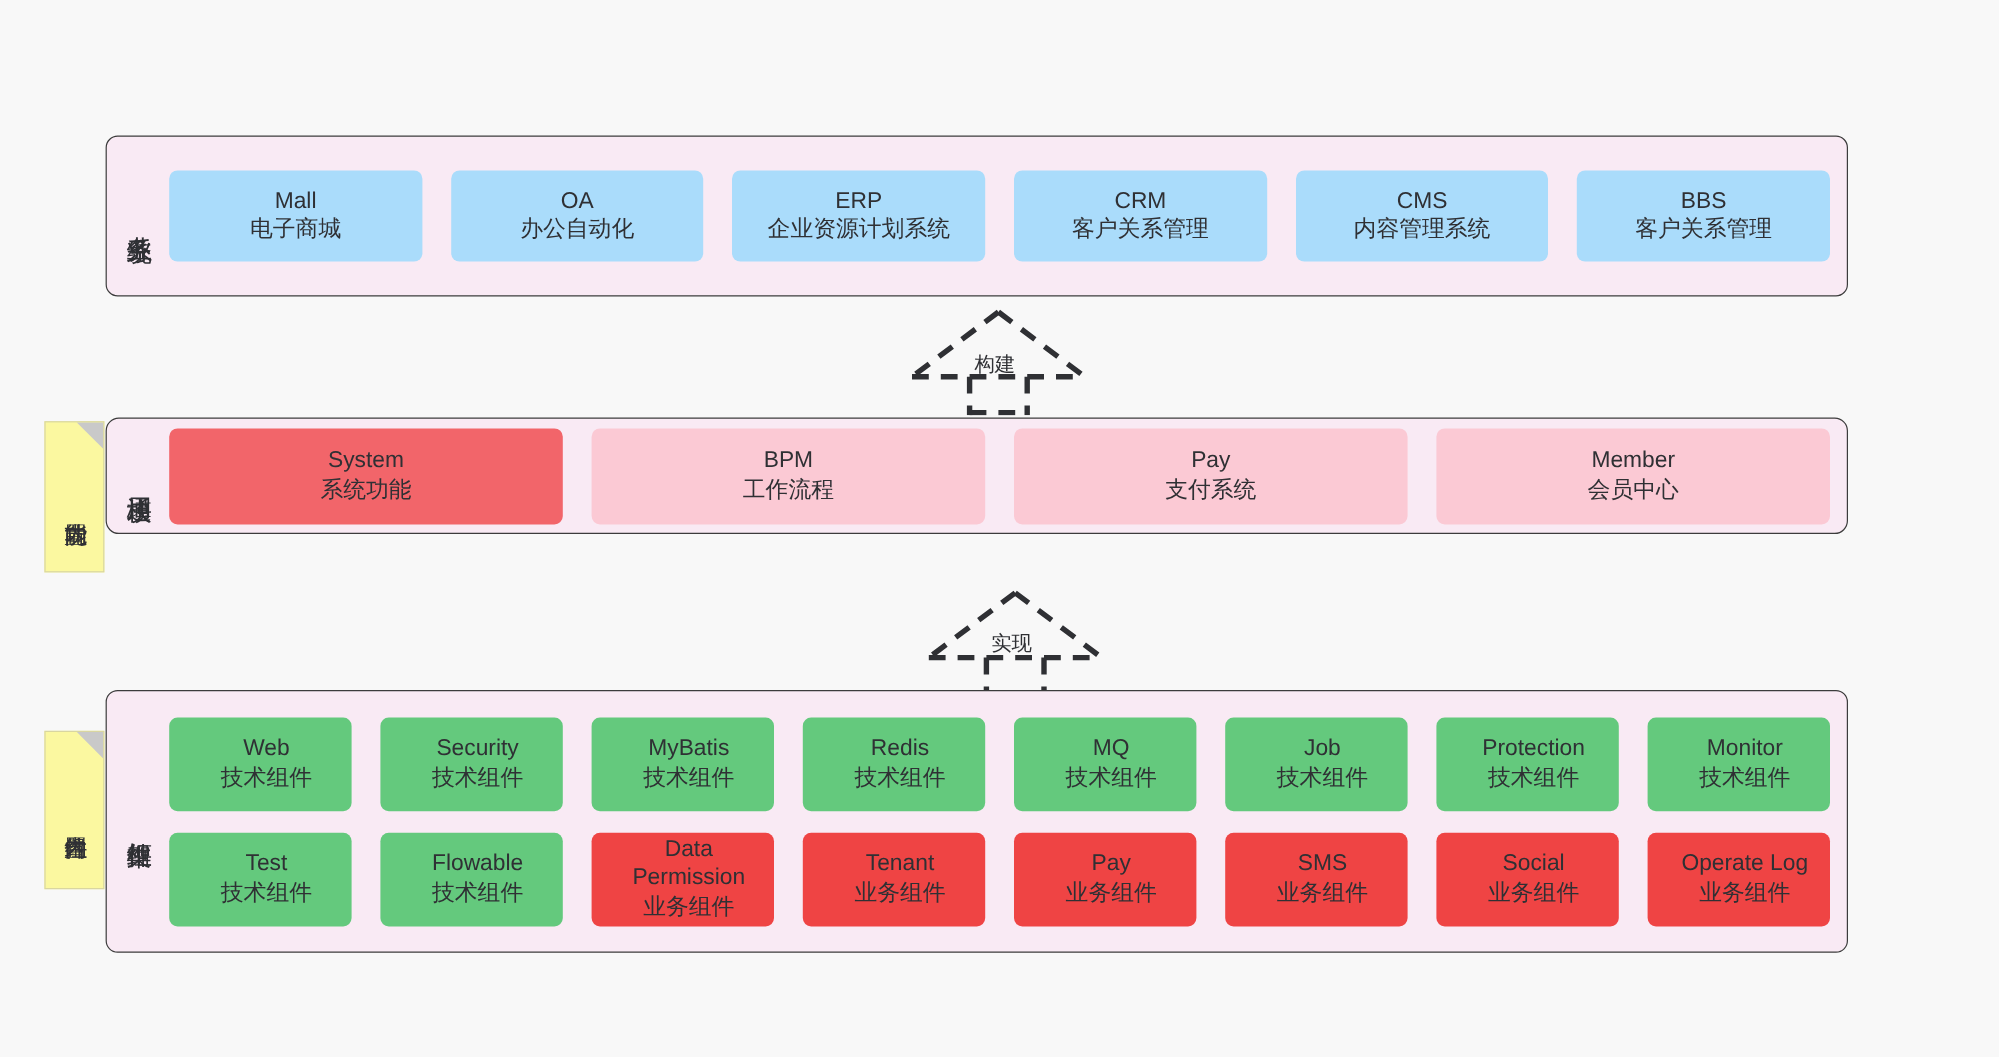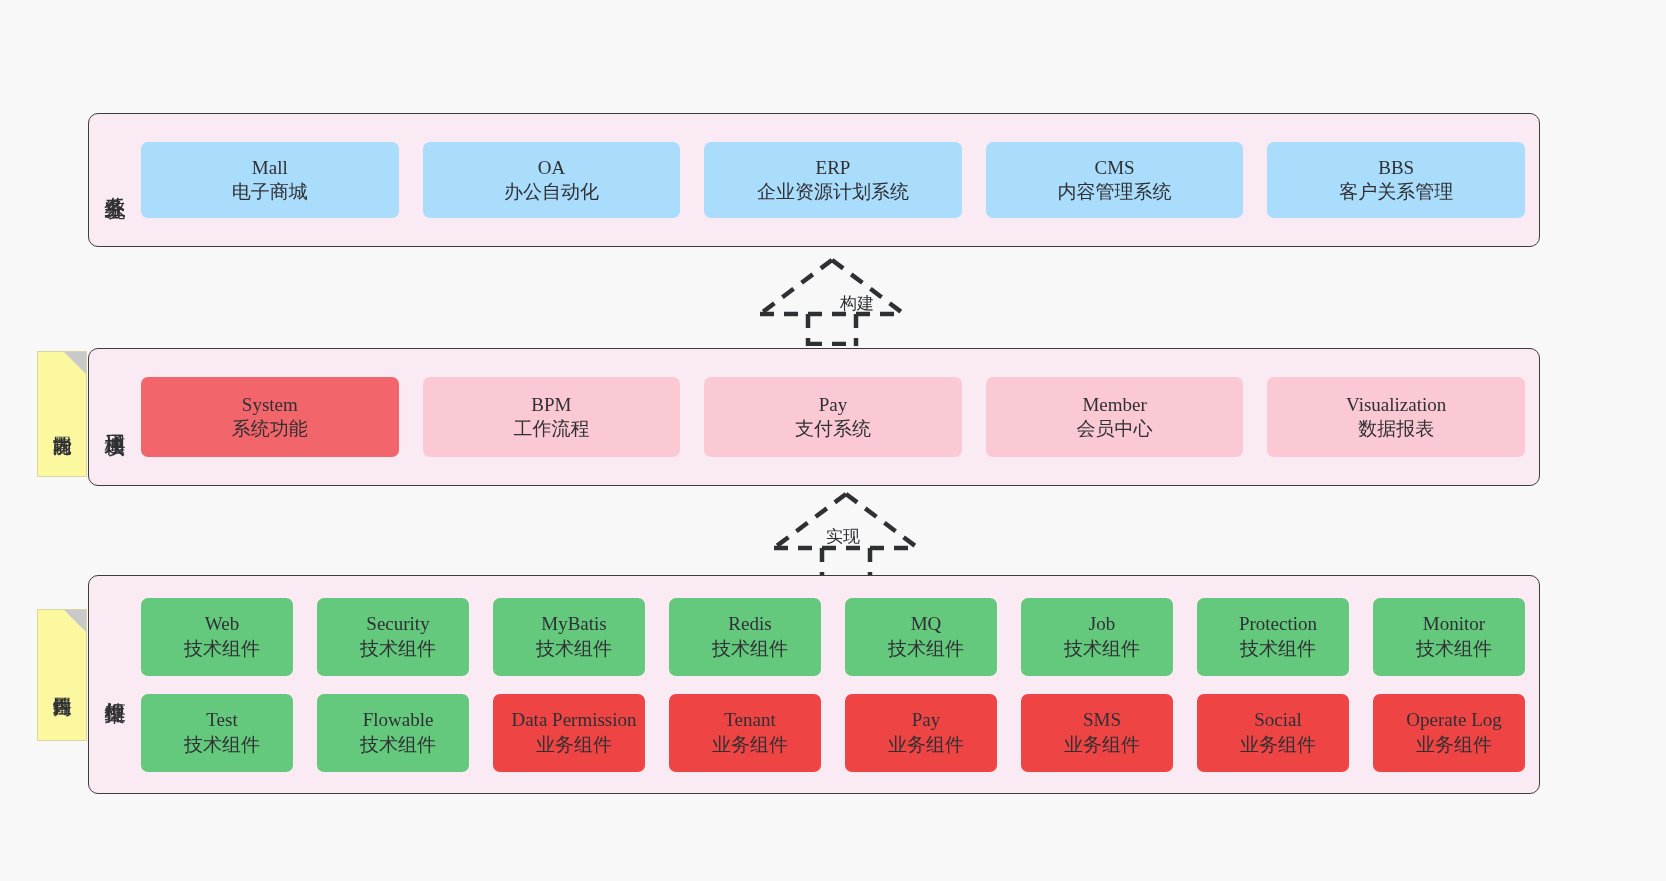--- a/index.html
+++ b/index.html
@@ -47,21 +47,20 @@
     text-orientation: upright;
     white-space: nowrap;
     padding-top: 2px;
   }
   .layer-body {
     flex: 1 1 auto;
     display: flex;
     flex-direction: column;
     justify-content: center;
     padding: 0 14px 0 0;
-    font-family: Liberation Serif, serif;
   }
   .row {
     display: flex;
     justify-content: space-between;
     gap: 24px;
   }
   .row + .row { margin-top: 18px; }
 
   
   .card {
@@ -86,21 +85,21 @@
   .card.pink       { background: #fbc9d4; }
   .card.green      { background: #64c97d; }
   .card.lightgreen { background: #ef4444; }
 
   .layer-business .card { height: 76px; }
   .layer-common   .card { height: 80px; }
   .layer-frame    .card { height: 78px; padding-left: 16px; }
 
   
   #layer-business { left: 88px;  top: 113px; width: 1452px; height: 134px; }
-  #layer-common   { left: 88px;  top: 348px; width: 1452px; height: 138px; }
+  #layer-common   { left: 88px;  top: 348px; width: 1452px; height: 97px; border-radius: 11px; }
   #layer-frame    { left: 88px;  top: 575px; width: 1452px; height: 219px; }
 
   
   .sticky {
     position: absolute;
     width: 50px;
     background: #fbf8a0;
     border: 1px solid #d9d6a0;
     box-sizing: border-box;
     display: flex;
@@ -131,21 +130,21 @@
     position: absolute;
   }
   .arrow-label {
     position: absolute;
     font-size: 17px;
     color: #2f3034;
     background: transparent;
     white-space: nowrap;
   }
   #arrow-build { left: 752px; top: 256px; width: 160px; height: 90px; }
-  #arrow-build-label { left: 840px; top: 292px; }
+  #arrow-build-label { left: 812px; top: 292px; }
   #arrow-impl  { left: 766px; top: 490px; width: 160px; height: 90px; }
   #arrow-impl-label  { left: 826px; top: 525px; }
 
 </style>
 </head>
 <body>
 
 <div id="canvas">
 
   <div class="layer layer-business" id="layer-business">
@@ -156,20 +155,24 @@
           <span class="en">Mall</span>
           <span class="cn">电子商城</span>
         </div>
         <div class="card blue">
           <span class="en">OA</span>
           <span class="cn">办公自动化</span>
         </div>
         <div class="card blue">
           <span class="en">ERP</span>
           <span class="cn">企业资源计划系统</span>
+        </div>
+        <div class="card blue">
+          <span class="en">CRM</span>
+          <span class="cn">客户关系管理</span>
         </div>
         <div class="card blue">
           <span class="en">CMS</span>
           <span class="cn">内容管理系统</span>
         </div>
         <div class="card blue">
           <span class="en">BBS</span>
           <span class="cn">客户关系管理</span>
         </div>
       </div>
@@ -204,24 +207,20 @@
           <span class="cn">工作流程</span>
         </div>
         <div class="card pink">
           <span class="en">Pay</span>
           <span class="cn">支付系统</span>
         </div>
         <div class="card pink">
           <span class="en">Member</span>
           <span class="cn">会员中心</span>
         </div>
-        <div class="card pink">
-          <span class="en">Visualization</span>
-          <span class="cn">数据报表</span>
-        </div>
       </div>
     </div>
   </div>
 
   <svg class="arrow" id="arrow-impl" viewBox="0 0 160 90">
     <path d="M80 4 L152 58" fill="none" stroke="#2f3034" stroke-width="4.5" stroke-dasharray="14,10" stroke-linecap="butt"></path>
     <path d="M80 4 L8 58" fill="none" stroke="#2f3034" stroke-width="4.5" stroke-dasharray="14,10" stroke-linecap="butt"></path>
     <path d="M8 58 L152 58" fill="none" stroke="#2f3034" stroke-width="4.5" stroke-dasharray="14,10" stroke-linecap="butt"></path>
     <path d="M56 58 L56 90" fill="none" stroke="#2f3034" stroke-width="4.5" stroke-dasharray="14,10"></path>
     <path d="M104 58 L104 90" fill="none" stroke="#2f3034" stroke-width="4.5" stroke-dasharray="14,10"></path>

